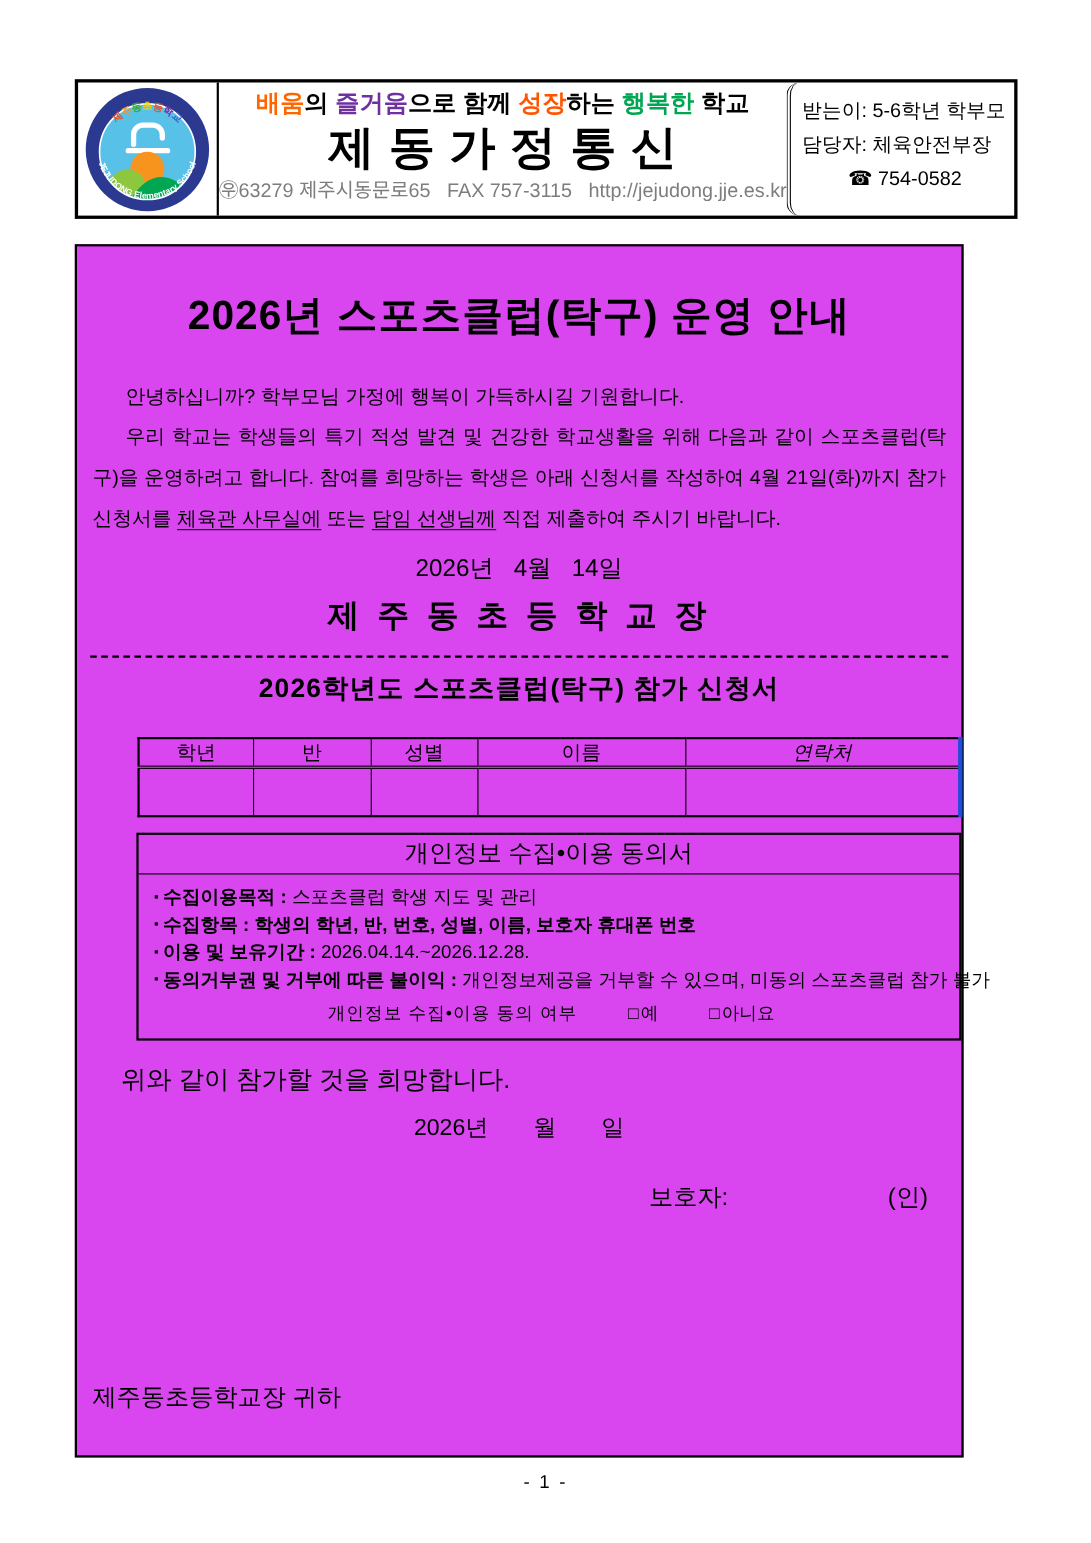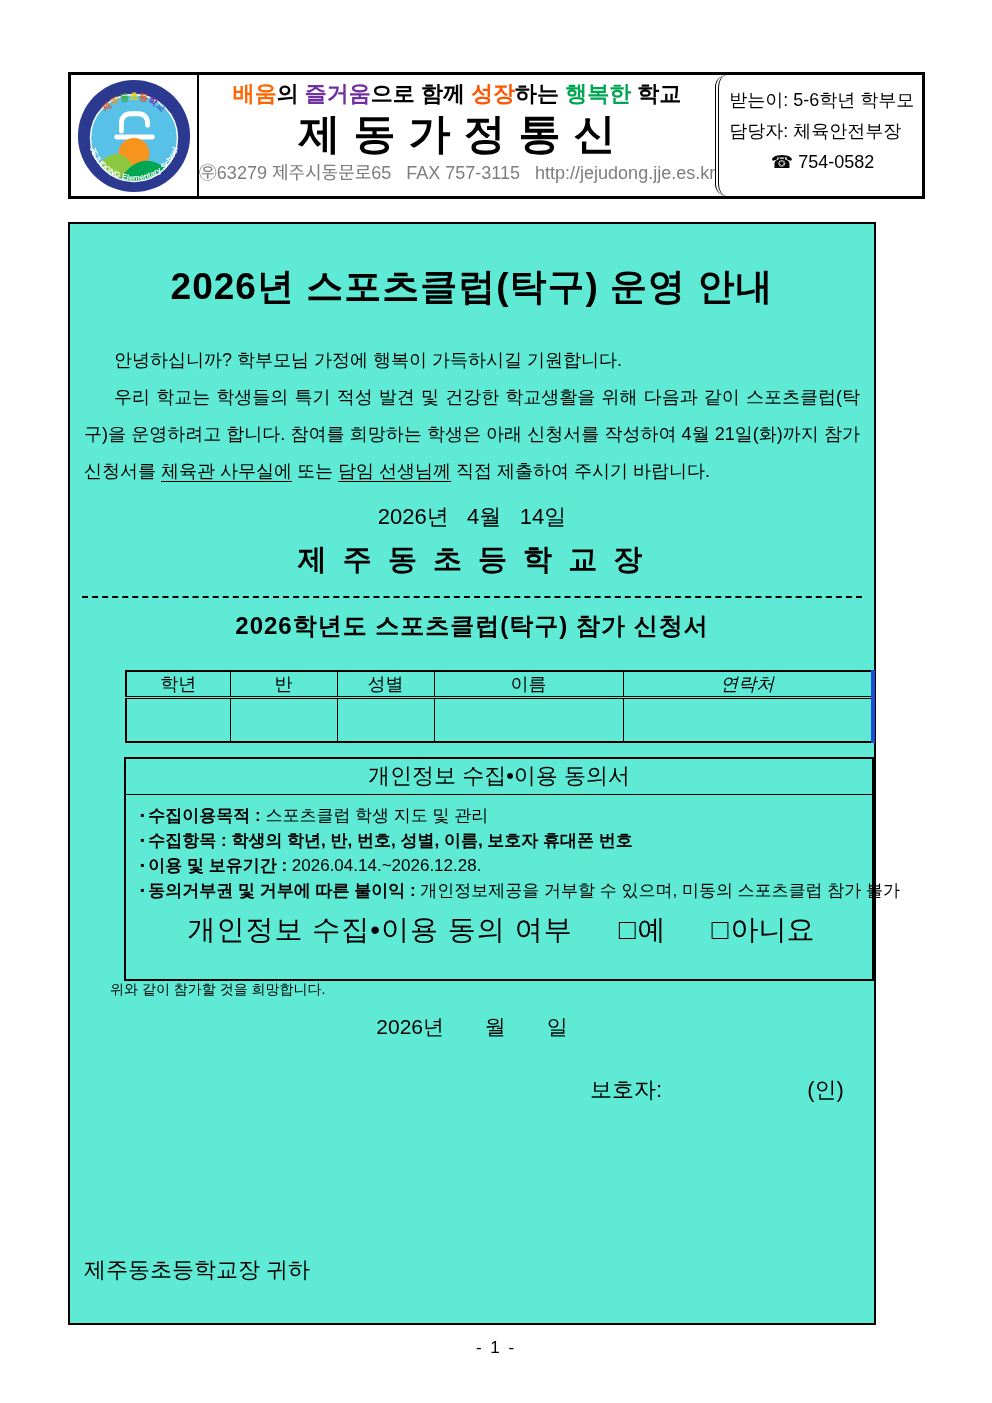--- a/index.html
+++ b/index.html
@@ -11,21 +11,21 @@
   .logo-cell { width:132px; border-right:2px solid #000; display:flex; align-items:center; justify-content:center; }
   .logo-cell svg { width:116px; height:116px; }
   .center-cell { flex:1; display:flex; flex-direction:column; align-items:center; justify-content:flex-start; padding-top:4px; }
   .slogan { font-size:22px; font-weight:bold; letter-spacing:0px; white-space:pre; }
   .banner-title { font-size:42px; font-weight:bold; letter-spacing:13px; line-height:1.1; margin-top:2px; text-indent:13px; }
   .address-line { font-size:18px; color:#7d7d7d; margin-top:5px; white-space:pre; }
   .right-cell { width:213px; border-left:4px double #000; padding:10px 6px 0 10px; font-size:18px; line-height:31px;border-radius:12px; }
   .right-cell .phone-row { text-align:center; }
 
   
-  .main-box { position:absolute; left:68px; top:222px; width:808px; height:1103px; border:2px solid #000; background:#5eead4; }
+  .main-box { position:absolute; left:68px; top:222px; width:808px; height:1103px; border:2px solid #000; background:#d946ef; }
   .doc-title { margin-top:38px; text-align:center; font-size:37px; font-weight:bold; letter-spacing:1px; }
   .para { font-size:18px; line-height:37px; text-align:justify; padding:0 14px; }
   .greeting { margin-top:30px; text-indent:30px; }
   .body-para { text-indent:30px; }
   .u { text-decoration:underline; text-underline-offset:4px; }
   .list { margin-top:10px; padding-left:24px; font-size:20.5px; }
   .list-item { line-height:30px; white-space:pre; }
   .list-item.sub { padding-left:26px; }
   .notice-date { margin-top:12px; text-align:center; font-size:22px; white-space:pre; }
   .principal { margin-top:8px; text-align:center; font-size:29px; font-weight:bold; letter-spacing:4px; }
@@ -41,27 +41,27 @@
   .col-grade{width:104px;} .col-class{width:107px;} .col-gender{width:97px;} .col-name{width:189px;} .col-contact{width:250px;}
 
   
   .consent-box { margin:14px 0 0 54px; width:750px; border:2px solid #000; }
   .consent-title { text-align:center; font-size:22px; border-bottom:1px solid #000; padding:2px 0 3px 0; }
   .consent-body { padding:8px 10px 6px 14px; }
   .bullet { font-size:17px; line-height:25px; white-space:nowrap; }
   .bullet .marker { font-size:12px; vertical-align:2px; margin-right:4px; }
   .bullet .b-label { font-weight:bold; }
   .bullet .b-value.bold-value { font-weight:bold; }
-  .agree-row { margin:8px 0 24px 0; display:flex; justify-content:center; align-items:flex-start; font-size:28px; gap:0; }
+  .agree-row { margin:8px 0 6px 0; display:flex; justify-content:center; align-items:flex-start; font-size:16px; gap:0; }
   .agree-q { letter-spacing:1px; }
   .agree-opt { margin-left:46px; }
   .agree-opt .box { margin-right:2px; }
 
   
-  .wish-line { padding-left:40px; font-size:14px; }
+  .wish-line { margin-top:20px; padding-left:40px; font-size:23px; }
   .sign-date { margin-top:14px; text-align:center; font-size:21px; white-space:pre; }
   .guardian-row { margin-top:34px; padding-left:520px; display:flex; gap:145px; font-size:22px; }
   .addressee { position:absolute; left:14px; bottom:38px; font-size:22px; }
 
   .page-num { position:absolute; left:0; top:1338px; width:100%; text-align:center; font-size:17px; letter-spacing:2px; }
 </style>
 </head>
 <body>
 
 <div class="page">

